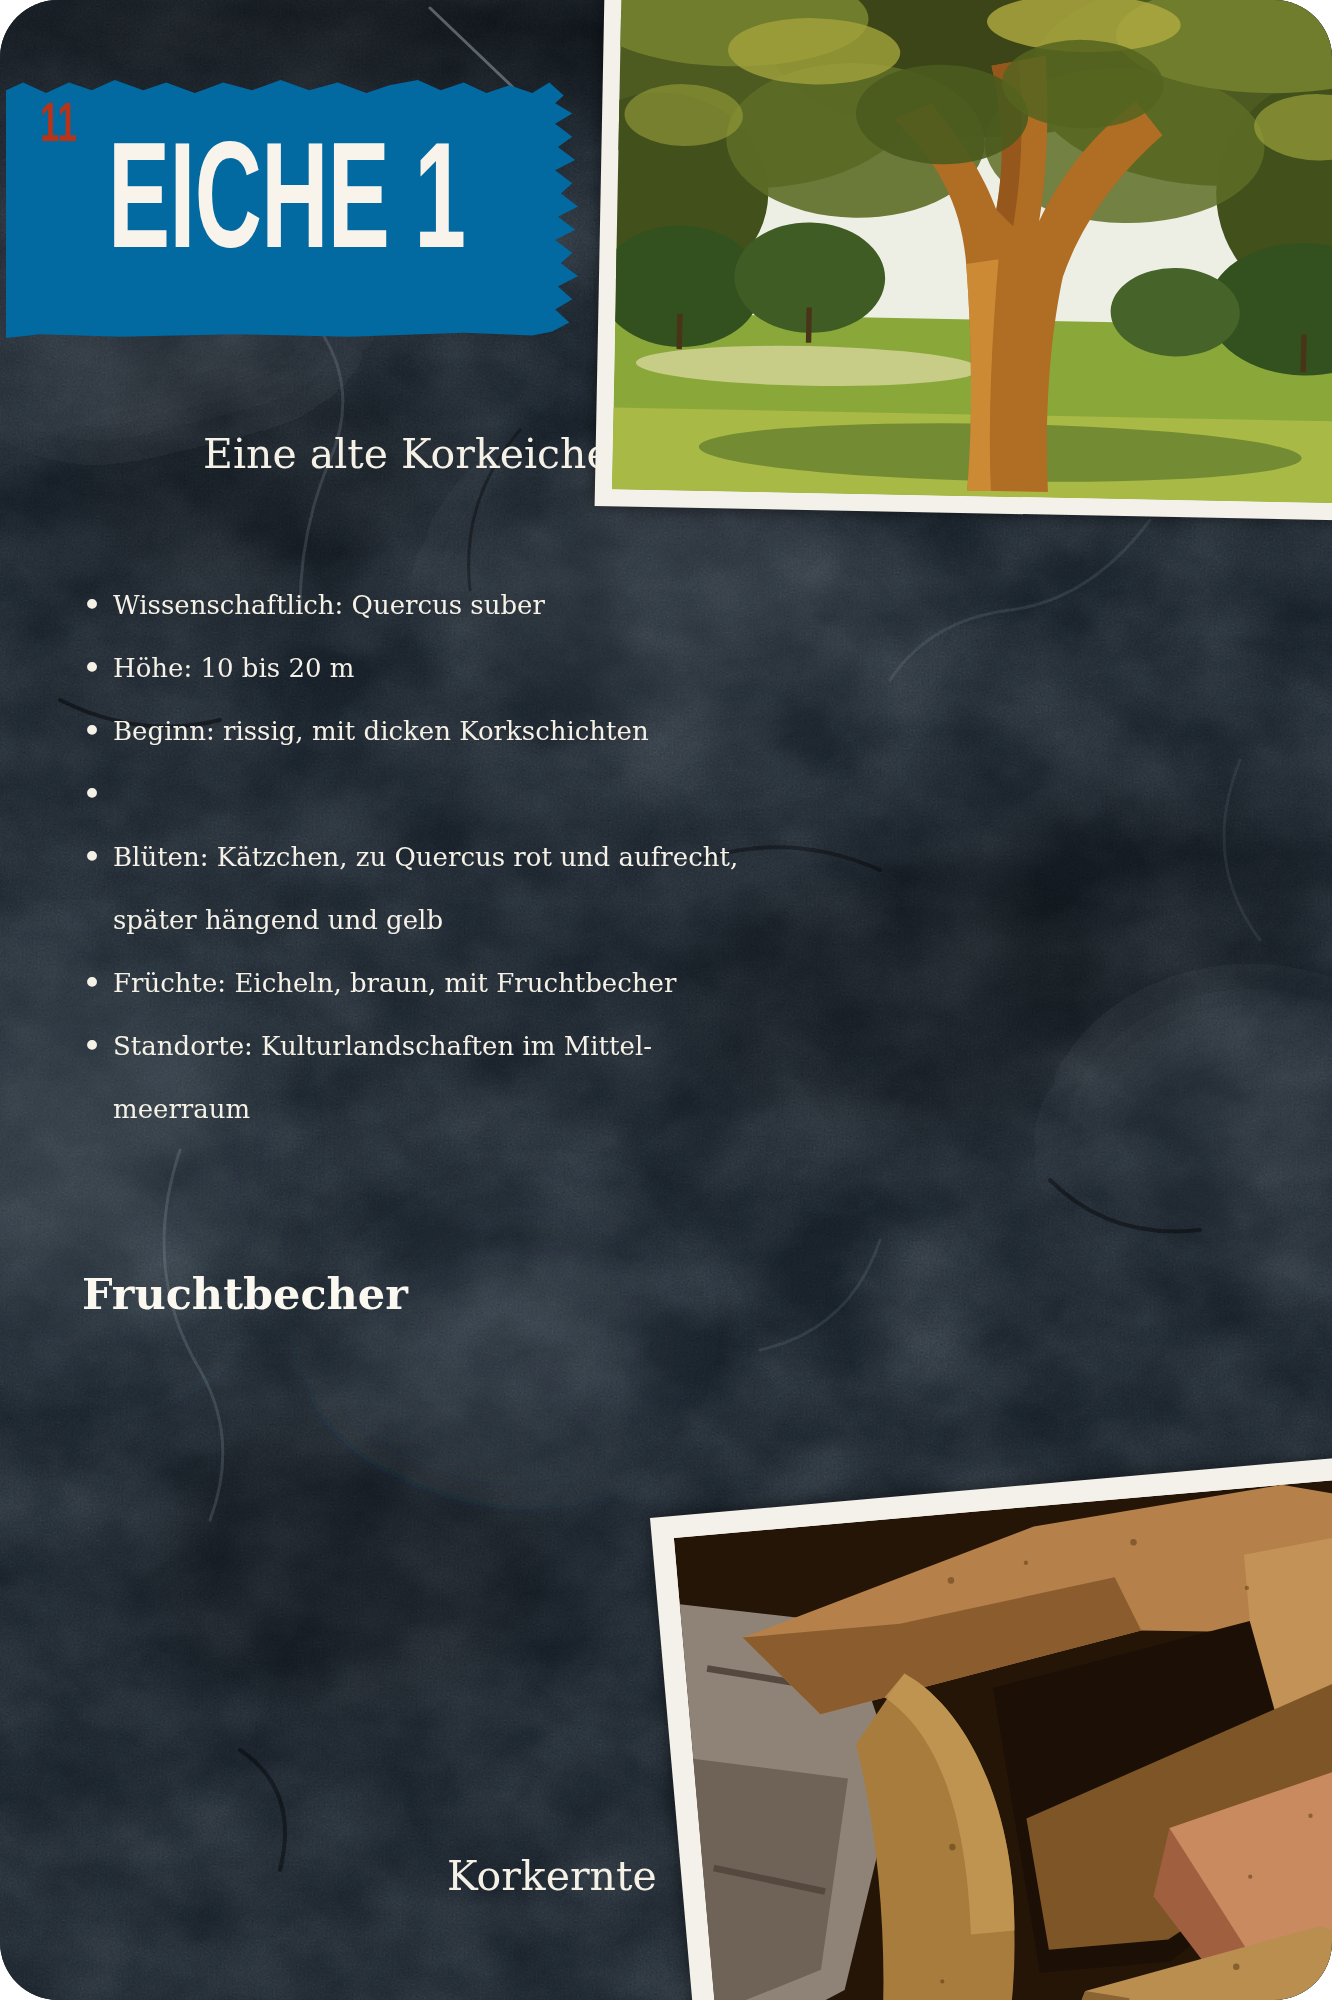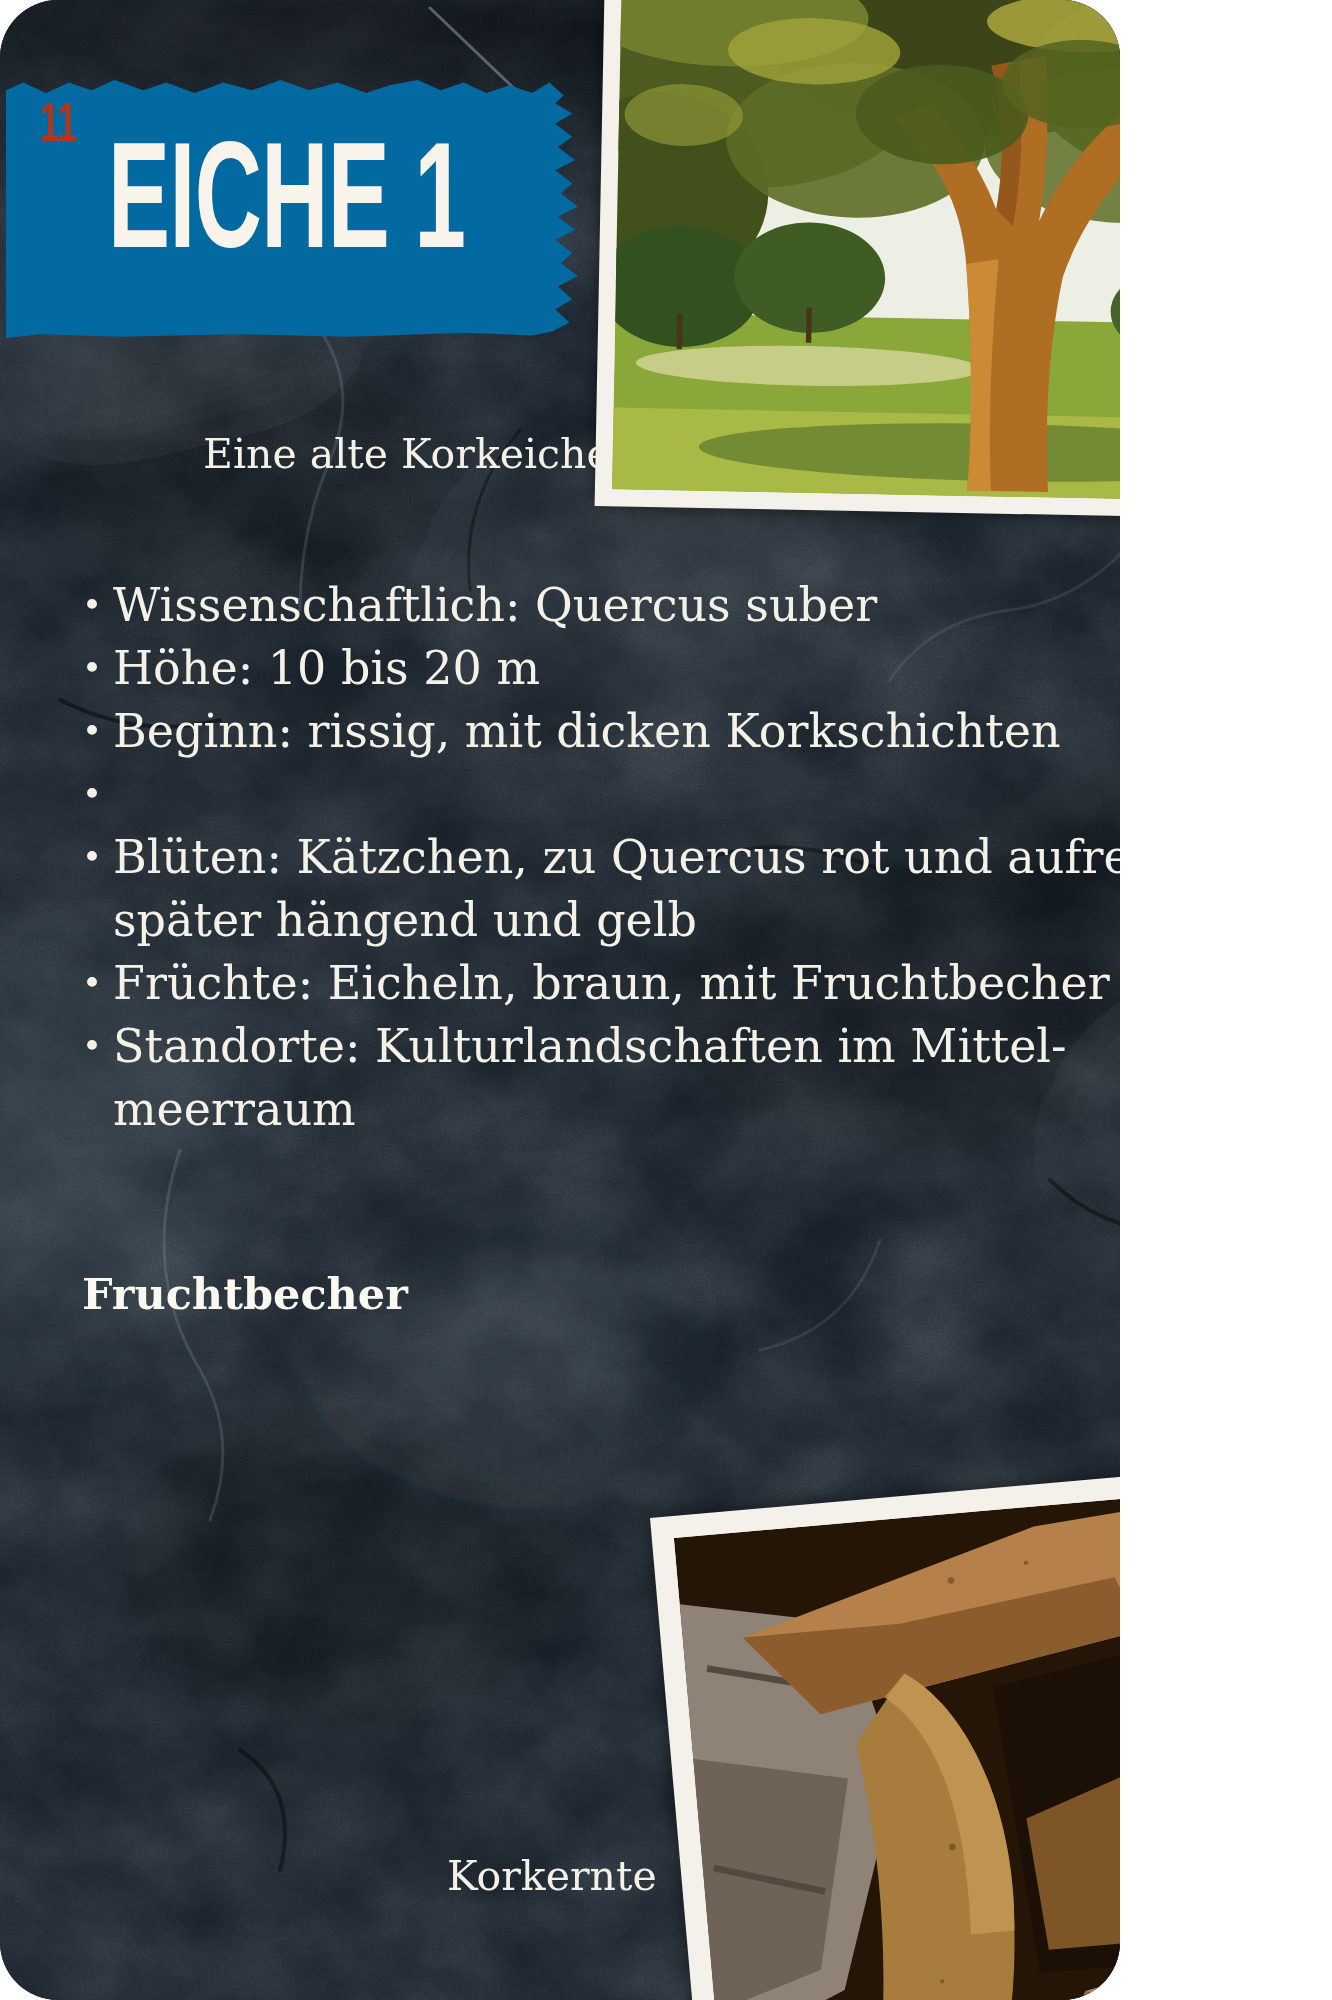--- a/index.html
+++ b/index.html
@@ -1,18 +1,18 @@
 <!DOCTYPE html>
 <html><head>
 <meta charset="utf-8">
 <style>
   html,body{margin:0;padding:0;background:#ffffff;}
   .stage{position:relative;width:1332px;height:2000px;background:#ffffff;overflow:hidden;
          font-family:"DejaVu Serif", serif;}
-  .card{position:absolute;left:0;top:0;width:1120px;height:2000px;background:#1f2933;
+  .card{position:absolute;left:0;top:0;width:1332px;height:2000px;background:#1f2933;
         border-radius:58px;overflow:hidden;}
   .texture{position:absolute;left:0;top:0;width:1332px;height:2000px;pointer-events:none;}
 
   
   .polaroid{position:absolute;background:#f4f1ea;box-shadow:0 0 18px rgba(0,0,0,0.55);}
   .polaroid svg{display:block;width:100%;height:100%;}
   .photo-tree{left:605px;top:-36px;width:760px;height:508px;padding:17px;
               transform:rotate(1.1deg);transform-origin:0 0;}
   .photo-cork{left:650px;top:1518px;width:780px;height:660px;padding:22px;
               transform:rotate(-5deg);transform-origin:0 0;}
@@ -32,21 +32,21 @@
     font-family:"Liberation Sans", sans-serif;font-weight:bold;font-size:150px;line-height:1;
     letter-spacing:-1px;white-space:nowrap;transform:scaleX(0.62);transform-origin:0 0;}
 
   
   .caption{position:absolute;color:#f5f1e6;font-size:41px;line-height:1.2;white-space:nowrap;}
   .caption-tree{left:203px;top:430px;}
   .caption-cork{left:447px;top:1852px;}
 
   .steckbrief{position:absolute;left:82px;top:560px;width:1180px;color:#f5f1e6;}
   .sec-heading{margin:0;font-size:43px;line-height:64px;font-weight:bold;color:#fbf8f0;}
-  .bullets{margin:14px 0 0 0;padding:0;list-style:none;font-size:46px;line-height:63px;}
+  .bullets{margin:14px 0 0 0;padding:0;list-style:none;font-size:26px;line-height:63px;}
   .bullets li{display:flex;align-items:flex-start;}
   .bullet-dot{flex:0 0 31px;font-size:34px;}
   .bullet-dot::before{content:"\2022";}
   .bullet-text{white-space:pre-line;}
 
   .spezialwissen{position:absolute;left:82px;top:1262px;width:1180px;color:#f5f1e6;}
   .spezial-body{margin:6px 0 0 0;font-size:40px;line-height:62px;white-space:pre-line;}
 </style>
 </head>
 <body>

